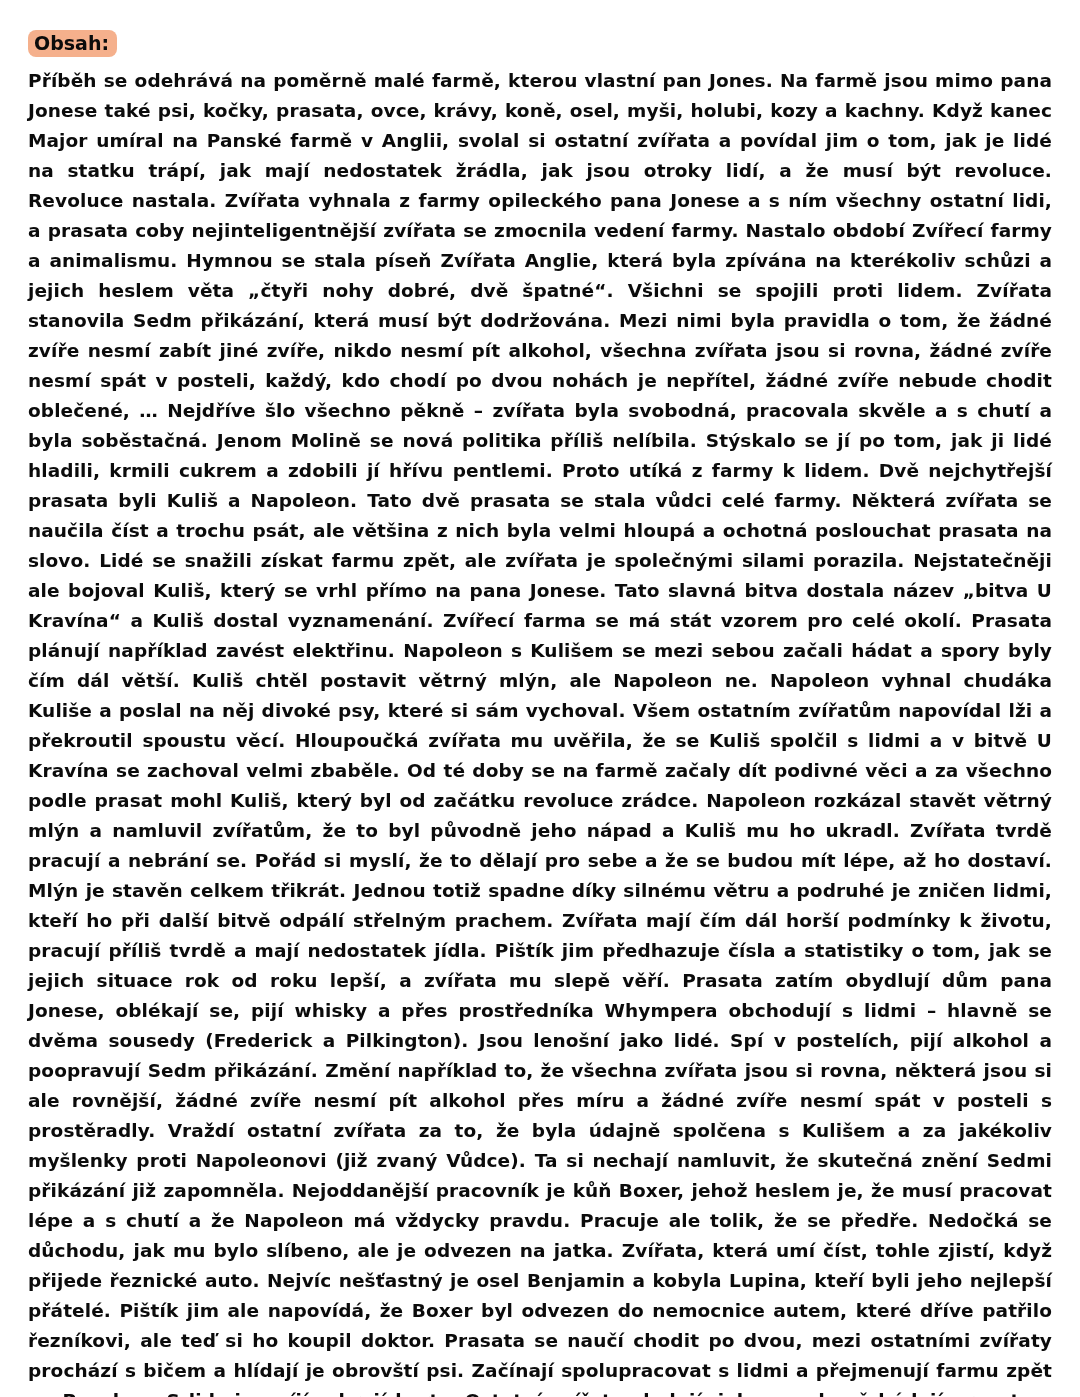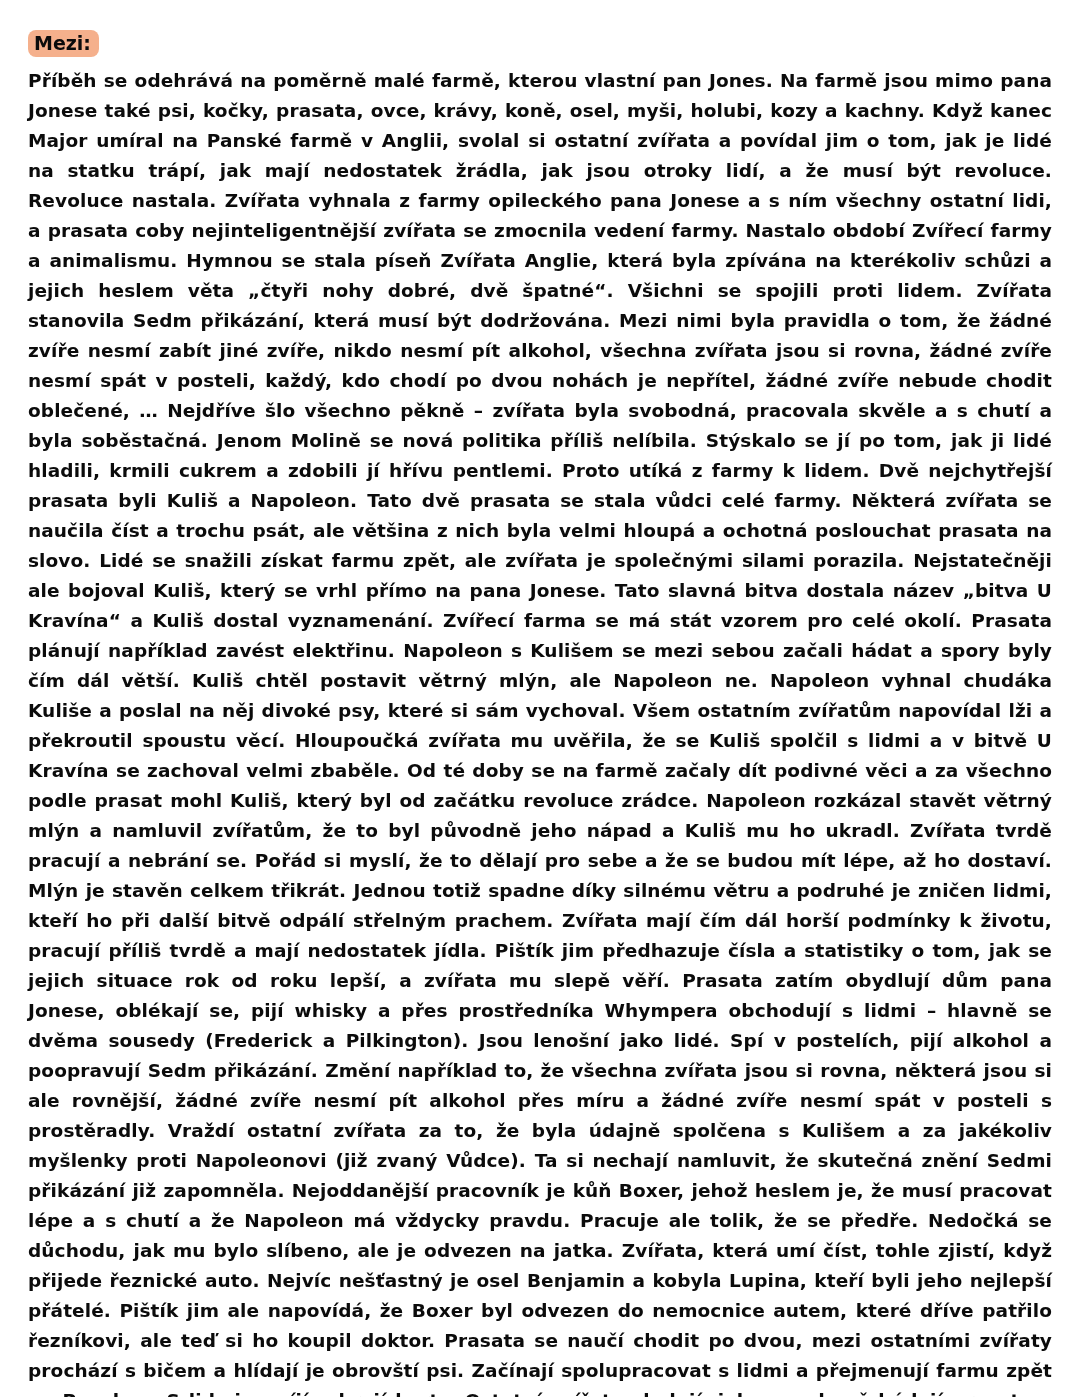--- a/index.html
+++ b/index.html
@@ -39,16 +39,16 @@
     text-align: justify;
     letter-spacing: 0.1px;
     word-spacing: 0.5px;
   }
 </style>
 </head>
 <body style="color: rgb(11, 11, 11);">
 
 <div class="doc">
   <div class="heading-row">
-    <span class="highlight">Mezi:</span>
+    <span class="highlight">Obsah:</span>
   </div>
   <p class="body-text">Příběh se odehrává na poměrně malé farmě, kterou vlastní pan Jones. Na farmě jsou mimo pana Jonese také psi, kočky, prasata, ovce, krávy, koně, osel, myši, holubi, kozy a kachny. Když kanec Major umíral na Panské farmě v Anglii, svolal si ostatní zvířata a povídal jim o tom, jak je lidé na statku trápí, jak mají nedostatek žrádla, jak jsou otroky lidí, a že musí být revoluce. Revoluce nastala. Zvířata vyhnala z farmy opileckého pana Jonese a s ním všechny ostatní lidi, a prasata coby nejinteligentnější zvířata se zmocnila vedení farmy. Nastalo období Zvířecí farmy a animalismu. Hymnou se stala píseň Zvířata Anglie, která byla zpívána na kterékoliv schůzi a jejich heslem věta „čtyři nohy dobré, dvě špatné“. Všichni se spojili proti lidem. Zvířata stanovila Sedm přikázání, která musí být dodržována. Mezi nimi byla pravidla o tom, že žádné zvíře nesmí zabít jiné zvíře, nikdo nesmí pít alkohol, všechna zvířata jsou si rovna, žádné zvíře nesmí spát v posteli, každý, kdo chodí po dvou nohách je nepřítel, žádné zvíře nebude chodit oblečené, … Nejdříve šlo všechno pěkně – zvířata byla svobodná, pracovala skvěle a s chutí a byla soběstačná. Jenom Molině se nová politika příliš nelíbila. Stýskalo se jí po tom, jak ji lidé hladili, krmili cukrem a zdobili jí hřívu pentlemi. Proto utíká z farmy k lidem. Dvě nejchytřejší prasata byli Kuliš a Napoleon. Tato dvě prasata se stala vůdci celé farmy. Některá zvířata se naučila číst a trochu psát, ale většina z nich byla velmi hloupá a ochotná poslouchat prasata na slovo. Lidé se snažili získat farmu zpět, ale zvířata je společnými silami porazila. Nejstatečněji ale bojoval Kuliš, který se vrhl přímo na pana Jonese. Tato slavná bitva dostala název „bitva U Kravína“ a Kuliš dostal vyznamenání. Zvířecí farma se má stát vzorem pro celé okolí. Prasata plánují například zavést elektřinu. Napoleon s Kulišem se mezi sebou začali hádat a spory byly čím dál větší. Kuliš chtěl postavit větrný mlýn, ale Napoleon ne. Napoleon vyhnal chudáka Kuliše a poslal na něj divoké psy, které si sám vychoval. Všem ostatním zvířatům napovídal lži a překroutil spoustu věcí. Hloupoučká zvířata mu uvěřila, že se Kuliš spolčil s lidmi a v bitvě U Kravína se zachoval velmi zbaběle. Od té doby se na farmě začaly dít podivné věci a za všechno podle prasat mohl Kuliš, který byl od začátku revoluce zrádce. Napoleon rozkázal stavět větrný mlýn a namluvil zvířatům, že to byl původně jeho nápad a Kuliš mu ho ukradl. Zvířata tvrdě pracují a nebrání se. Pořád si myslí, že to dělají pro sebe a že se budou mít lépe, až ho dostaví. Mlýn je stavěn celkem třikrát. Jednou totiž spadne díky silnému větru a podruhé je zničen lidmi, kteří ho při další bitvě odpálí střelným prachem. Zvířata mají čím dál horší podmínky k životu, pracují příliš tvrdě a mají nedostatek jídla. Pištík jim předhazuje čísla a statistiky o tom, jak se jejich situace rok od roku lepší, a zvířata mu slepě věří. Prasata zatím obydlují dům pana Jonese, oblékají se, pijí whisky a přes prostředníka Whympera obchodují s lidmi – hlavně se dvěma sousedy (Frederick a Pilkington). Jsou lenošní jako lidé. Spí v postelích, pijí alkohol a poopravují Sedm přikázání. Změní například to, že všechna zvířata jsou si rovna, některá jsou si ale rovnější, žádné zvíře nesmí pít alkohol přes míru a žádné zvíře nesmí spát v posteli s prostěradly. Vraždí ostatní zvířata za to, že byla údajně spolčena s Kulišem a za jakékoliv myšlenky proti Napoleonovi (již zvaný Vůdce). Ta si nechají namluvit, že skutečná znění Sedmi přikázání již zapomněla. Nejoddanější pracovník je kůň Boxer, jehož heslem je, že musí pracovat lépe a s chutí a že Napoleon má vždycky pravdu. Pracuje ale tolik, že se předře. Nedočká se důchodu, jak mu bylo slíbeno, ale je odvezen na jatka. Zvířata, která umí číst, tohle zjistí, když přijede řeznické auto. Nejvíc nešťastný je osel Benjamin a kobyla Lupina, kteří byli jeho nejlepší přátelé. Pištík jim ale napovídá, že Boxer byl odvezen do nemocnice autem, které dříve patřilo řezníkovi, ale teď si ho koupil doktor. Prasata se naučí chodit po dvou, mezi ostatními zvířaty prochází s bičem a hlídají je obrovští psi. Začínají spolupracovat s lidmi a přejmenují farmu zpět na Panskou. S lidmi popíjí a hrají karty. Ostatní zvířata sledují, jak se v domě hádají prasata s lidmi a uvědomují si, že je od sebe nedokážou rozeznat. Prasata totiž vypadají jako lidé.</p>
 </div>
 
 </body></html>

